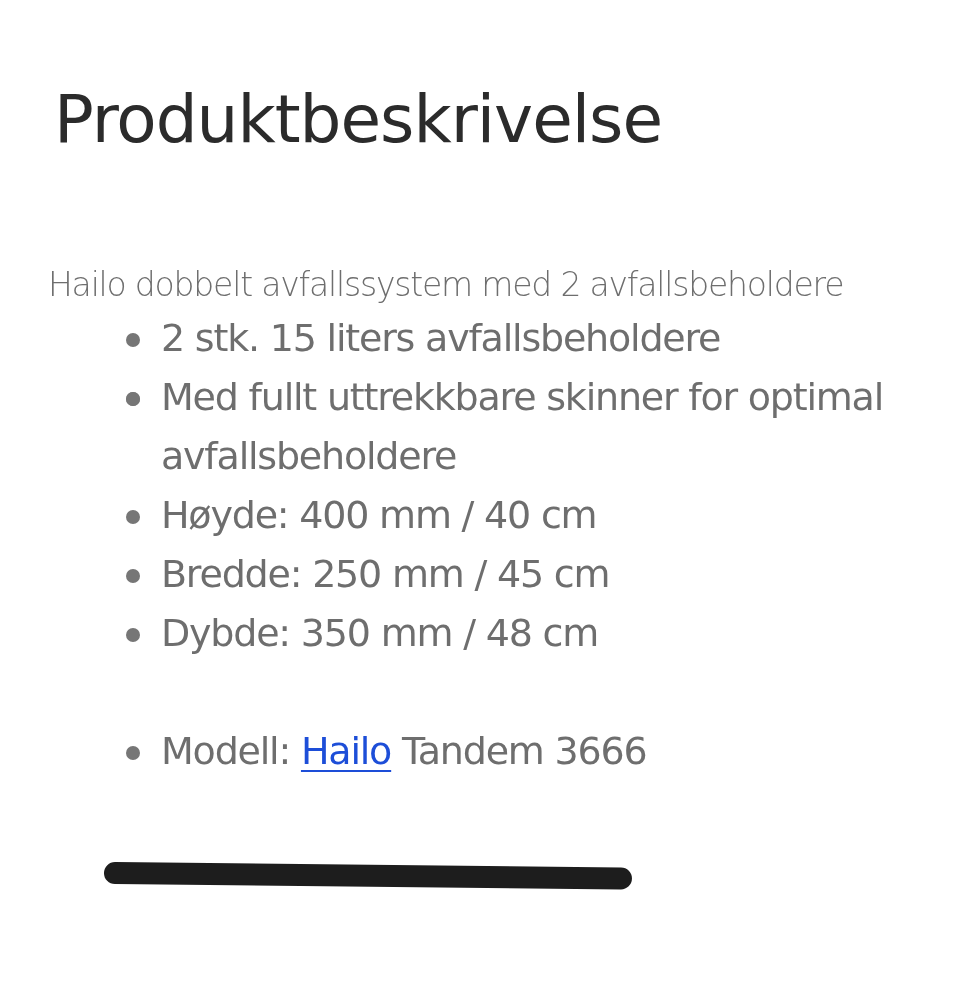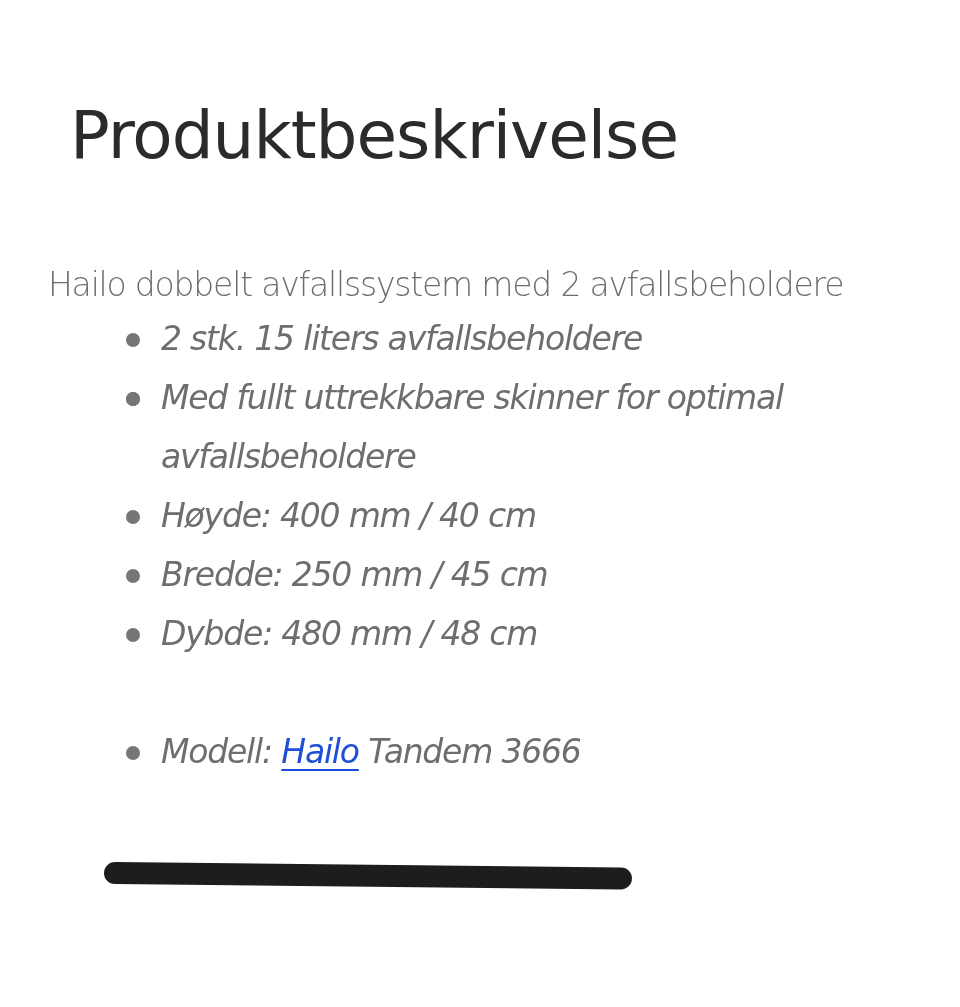--- a/index.html
+++ b/index.html
@@ -11,21 +11,21 @@
       width: 960px;
       height: 1007px;
       position: relative;
       overflow: hidden;
       font-family: "DejaVu Sans", sans-serif;
     }
     .page-title {
       position: absolute;
       left: 54px;
       top: 84px;
-      margin: 16px;
+      margin: 0;
       font-size: 66px;
       font-weight: 500;
       color: #2b2b2b;
       letter-spacing: -1px;
       line-height: 1.1;
       font-family: "DejaVu Sans", sans-serif;
     }
     .intro {
       position: absolute;
       left: 48px;
@@ -43,26 +43,25 @@
       left: 120px;
       top: 309px;
       width: 800px;
       margin: 0;
       padding: 0;
       list-style: none;
     }
     ul.features li {
       position: relative;
       padding-left: 41px;
-      font-size: 33px;
+      font-size: 38px;
       color: #6e6e6e;
       line-height: 59px;
       letter-spacing: -1.2px;
       font-family: "DejaVu Sans", sans-serif;
-      font-style: italic;
     }
     .bullet {
       position: absolute;
       left: 6px;
       top: 24px;
       width: 14px;
       height: 14px;
       border-radius: 50%;
       background: #767676;
     }
@@ -110,21 +109,21 @@
   <li>
     <span class="bullet"></span>
     <span>Høyde: 400 mm / 40 cm</span>
   </li>
   <li>
     <span class="bullet"></span>
     <span>Bredde: 250 mm / 45 cm</span>
   </li>
   <li>
     <span class="bullet"></span>
-    <span>Dybde: 480 mm / 48 cm</span>
+    <span>Dybde: 350 mm / 48 cm</span>
   </li>
   <li class="hidden-line"></li>
   <li>
     <span class="bullet"></span>
     <span>Modell: </span><a class="link">Hailo</a><span> Tandem 3666</span>
   </li>
 </ul>
 
 <div class="redaction-bar"></div>
 

